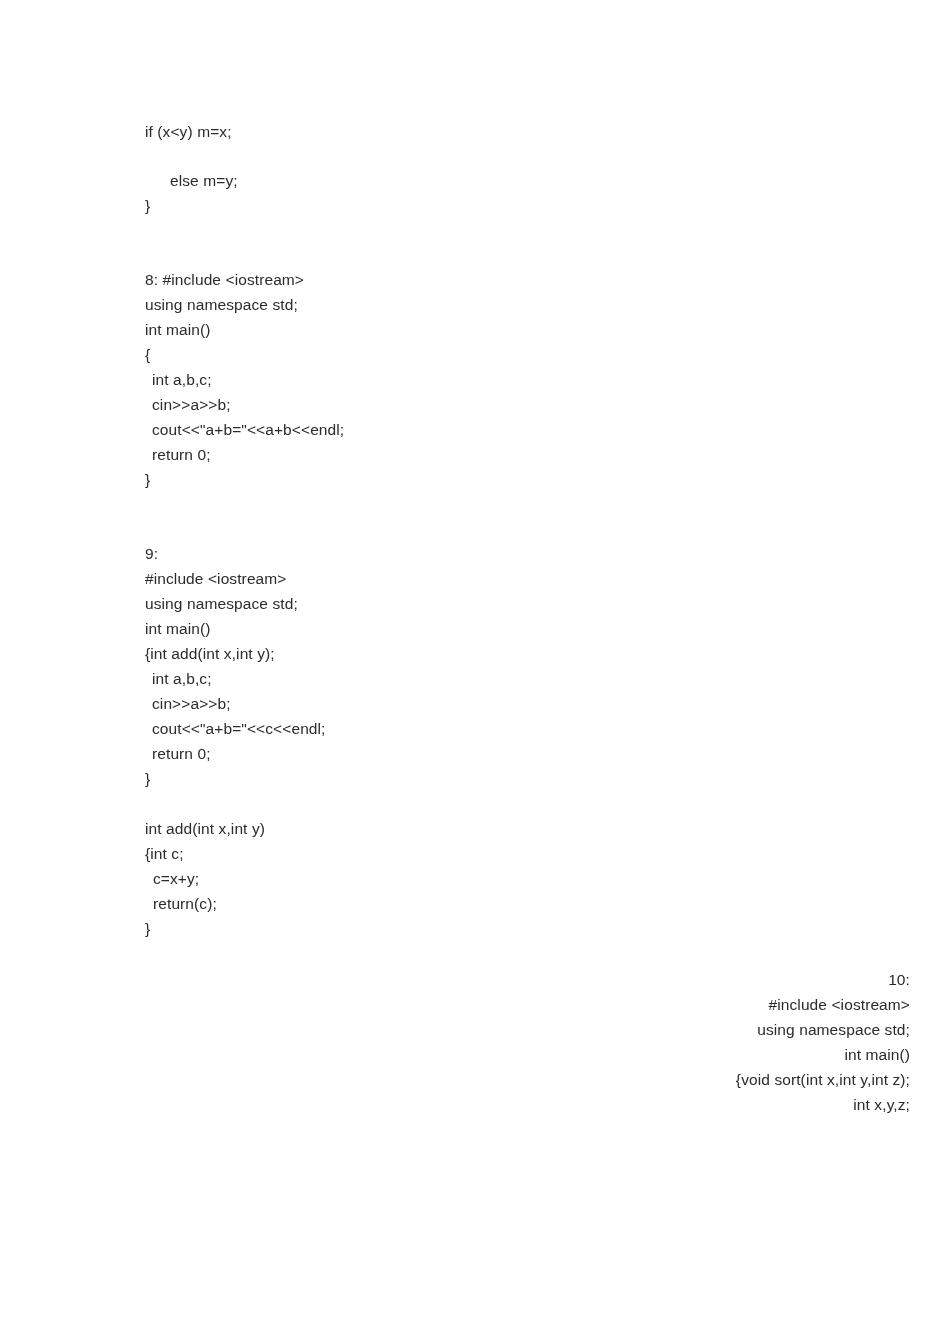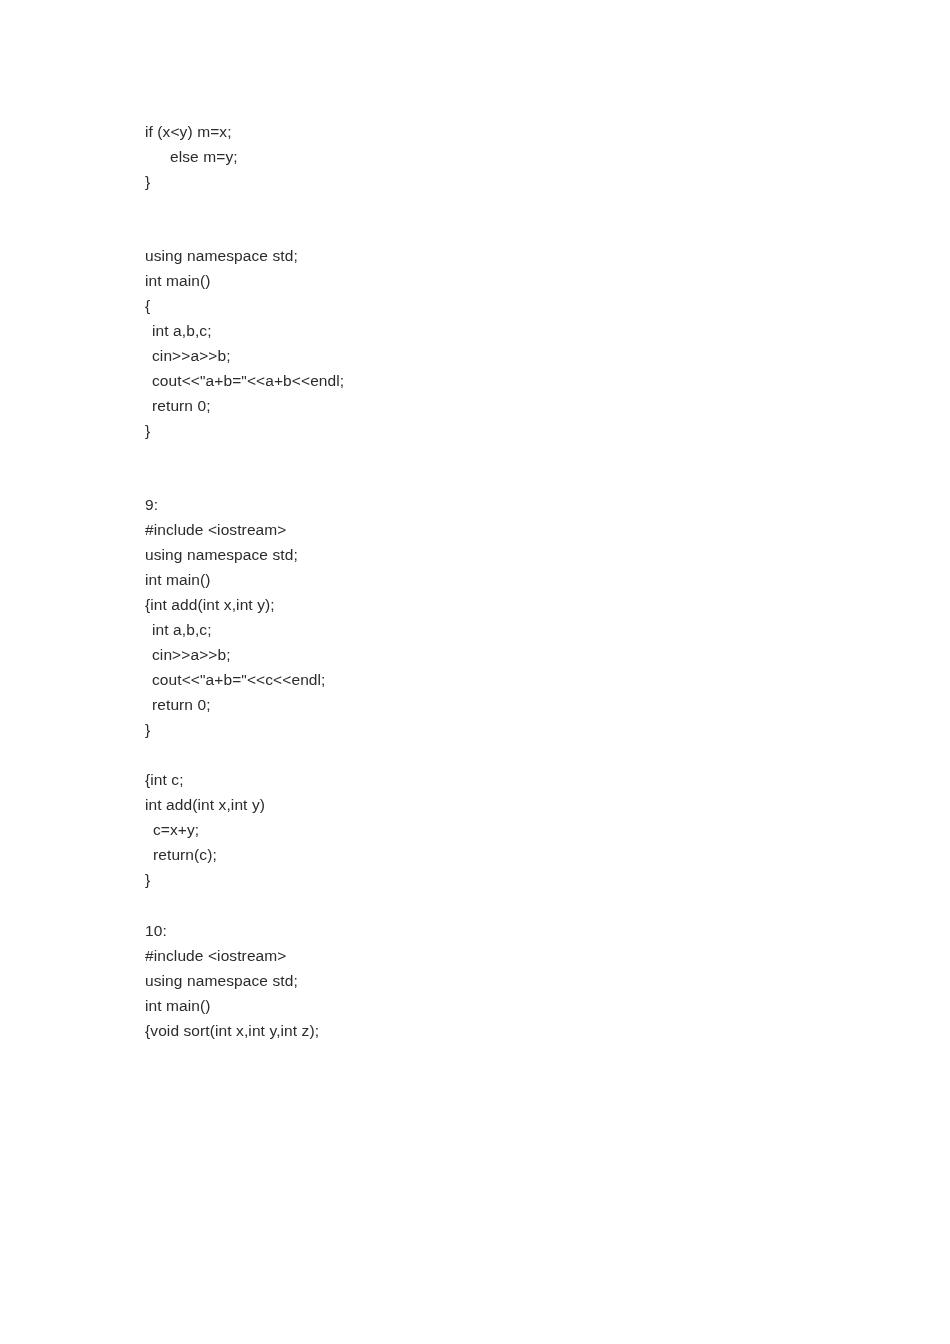--- a/index.html
+++ b/index.html
@@ -34,24 +34,25 @@
     white-space: pre;
   }
 </style>
 </head>
 <body>
 
 <div class="page">
   <div class="code-area" id="code-area" style="color: rgb(43, 43, 43);">
       <div class="code-block" style="margin-top: 0px;">
         <div class="code-line" style="padding-left: 0px;">if (x&lt;y) m=x;</div>
-        <div class="code-line" style="padding-left: 25px;">else m=y;</div>
+        <div class="code-line" style="padding-left: 25px; margin-top: 24px;">else m=y;</div>
         <div class="code-line" style="padding-left: 0px;">}</div>
       </div>
       <div class="code-block" style="margin-top: 49px;">
+        <div class="code-line" style="padding-left: 0px;">8: #include &lt;iostream&gt;</div>
         <div class="code-line" style="padding-left: 0px;">using namespace std;</div>
         <div class="code-line" style="padding-left: 0px;">int main()</div>
         <div class="code-line" style="padding-left: 0px;">{</div>
         <div class="code-line" style="padding-left: 7px;">int a,b,c;</div>
         <div class="code-line" style="padding-left: 7px;">cin&gt;&gt;a&gt;&gt;b;</div>
         <div class="code-line" style="padding-left: 7px;">cout&lt;&lt;"a+b="&lt;&lt;a+b&lt;&lt;endl;</div>
         <div class="code-line" style="padding-left: 7px;">return 0;</div>
         <div class="code-line" style="padding-left: 0px;">}</div>
       </div>
       <div class="code-block" style="margin-top: 49px;">
@@ -60,27 +61,28 @@
         <div class="code-line" style="padding-left: 0px;">using namespace std;</div>
         <div class="code-line" style="padding-left: 0px;">int main()</div>
         <div class="code-line" style="padding-left: 0px;">{int add(int x,int y);</div>
         <div class="code-line" style="padding-left: 7px;">int a,b,c;</div>
         <div class="code-line" style="padding-left: 7px;">cin&gt;&gt;a&gt;&gt;b;</div>
         <div class="code-line" style="padding-left: 7px;">cout&lt;&lt;"a+b="&lt;&lt;c&lt;&lt;endl;</div>
         <div class="code-line" style="padding-left: 7px;">return 0;</div>
         <div class="code-line" style="padding-left: 0px;">}</div>
       </div>
       <div class="code-block" style="margin-top: 25px;">
+        <div class="code-line" style="padding-left: 0px;">int add(int x,int y)</div>
         <div class="code-line" style="padding-left: 0px;">{int c;</div>
-        <div class="code-line" style="padding-left: 0px;">int add(int x,int y)</div>
         <div class="code-line" style="padding-left: 8px;">c=x+y;</div>
         <div class="code-line" style="padding-left: 8px;">return(c);</div>
         <div class="code-line" style="padding-left: 0px;">}</div>
       </div>
-      <div class="code-block" style="margin-top: 26px;">
+      <div class="code-block" style="margin-top: 26px; text-align: right;">
         <div class="code-line" style="padding-left: 0px;">10:</div>
         <div class="code-line" style="padding-left: 0px;">#include &lt;iostream&gt;</div>
         <div class="code-line" style="padding-left: 0px;">using namespace std;</div>
         <div class="code-line" style="padding-left: 0px;">int main()</div>
         <div class="code-line" style="padding-left: 0px;">{void sort(int x,int y,int z);</div>
+        <div class="code-line" style="padding-left: 0px;">int x,y,z;</div>
       </div>
     </div>
 </div>
 
 </body></html>

